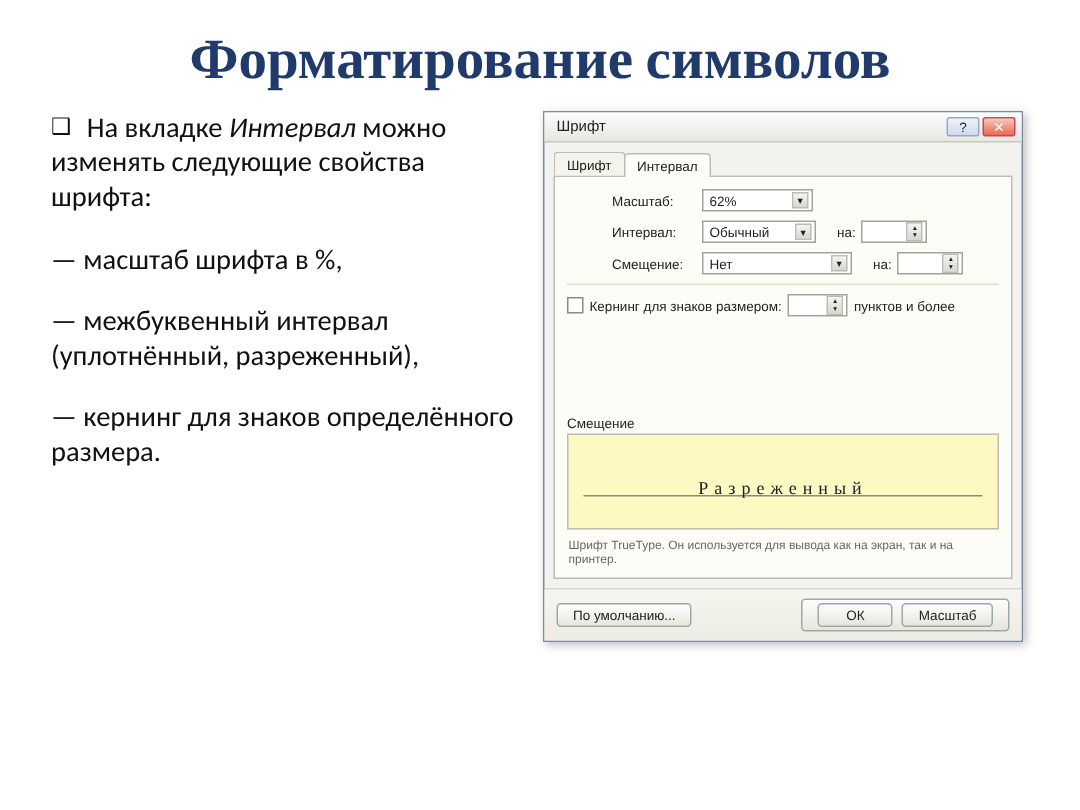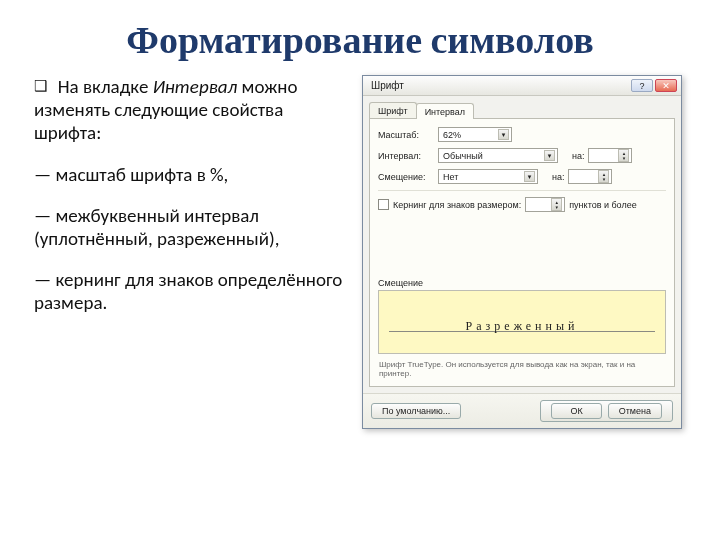--- a/index.html
+++ b/index.html
@@ -49,21 +49,21 @@
     font-size: 10px;
   }
   .dlg-titlebar .wbtns { display:flex; gap:2px; }
   .wbtn { width: 22px; height: 13px; border:1px solid #9aa9c2; border-radius:2px; display:flex; align-items:center; justify-content:center; font-size:9px; background:linear-gradient(#eef3fb,#cfdaee); }
   .wbtn.close { background: linear-gradient(#f8c7bd,#e76a52); color:#fff; border-color:#c45; }
   .tabs { display:flex; padding: 6px 6px 0 6px; gap:0; }
   .tab { padding: 3px 8px 2px 8px; border:1px solid #bdbdb3; border-bottom:none; background:#f4f4ec; border-top-left-radius:3px; border-top-right-radius:3px; margin-right:-1px; font-size:9px; }
   .tab.active { background:#fdfdf8; position:relative; top:1px; }
   .tabpanel { border:1px solid #bdbdb3; margin: 0 6px 6px 6px; padding: 8px 8px; background:#fdfdf8; }
   .row { display:flex; align-items:center; gap:4px; margin-bottom:6px; }
-  .lbl { width: 56px; font-size:9px; }
+  .lbl { width: 56px; font-size:9px;margin-left:30px; }
   .combo, .num {
     border:1px solid #a3a39a; background:#fff; height:15px; font-size:9px;
     display:flex; align-items:center; justify-content:space-between;
     padding: 0 2px 0 4px;
   }
   .combo .arr, .num .spin { width:11px; height:11px; background:linear-gradient(#f4f4f4,#d8d8d0); border:1px solid #bcbcb2; font-size:7px; display:flex; align-items:center; justify-content:center; }
   .num .spin { flex-direction:column; width:11px; height:13px; line-height:4px; }
   .num .spin span { width:100%; height:50%; display:flex; align-items:center; justify-content:center; font-size:5px; }
   .chk { width:11px; height:11px; border:1px solid #8a8a82; background:#fff; }
   .inner-sep { height:1px; background:#e0e0d6; margin:2px 0 6px 0; }
@@ -111,21 +111,21 @@
       <div class="tabpanel">
         <div class="row">
           <div class="lbl">Масштаб:</div>
           <div class="combo" style="width:74px">
             <span>62%</span>
             <span class="arr">▾</span>
           </div>
         </div>
         <div class="row">
           <div class="lbl">Интервал:</div>
-          <div class="combo" style="width:120px">
+          <div class="combo" style="width:76px">
             <span>Обычный</span>
             <span class="arr">▾</span>
           </div>
           <div class="lbl" style="width:auto;margin-left:10px">на:</div>
           <div class="num" style="width:44px">
             <span></span>
             <span class="spin">
                 <span>▴</span>
                 <span>▾</span>
               </span>
@@ -168,18 +168,18 @@
         <div class="sample-box">
           <div class="sample-text">Разреженный</div>
         </div>
         <div class="hint">Шрифт TrueType. Он используется для вывода как на экран, так и на принтер.</div>
       </div>
 
       <div class="dlg-buttons">
         <span class="btn">По умолчанию...</span>
         <span class="btn group">
           <span class="btn" style="padding:2px 18px">ОК</span>
-          <span class="btn">Отмена</span>
+          <span class="btn">Масштаб</span>
         </span>
       </div>
     </div>
   </div>
 </div>
 
 </body></html>

